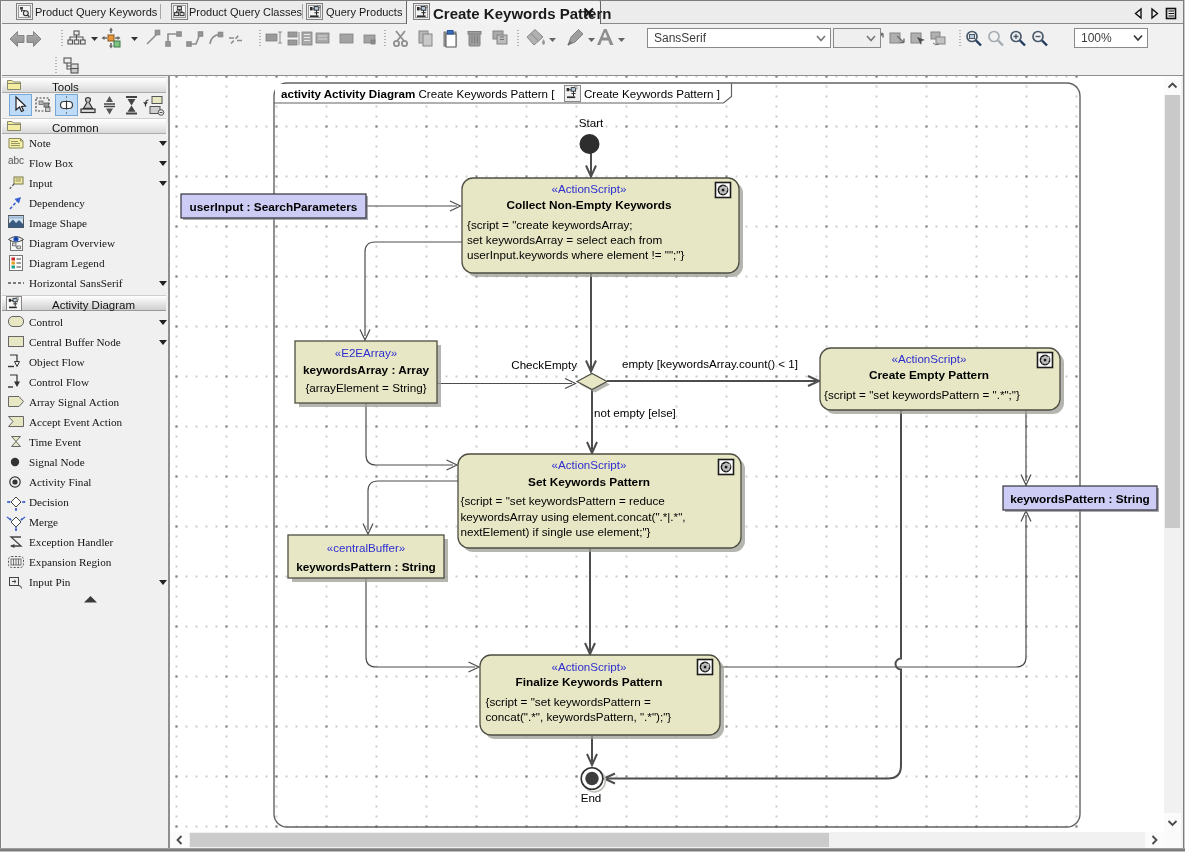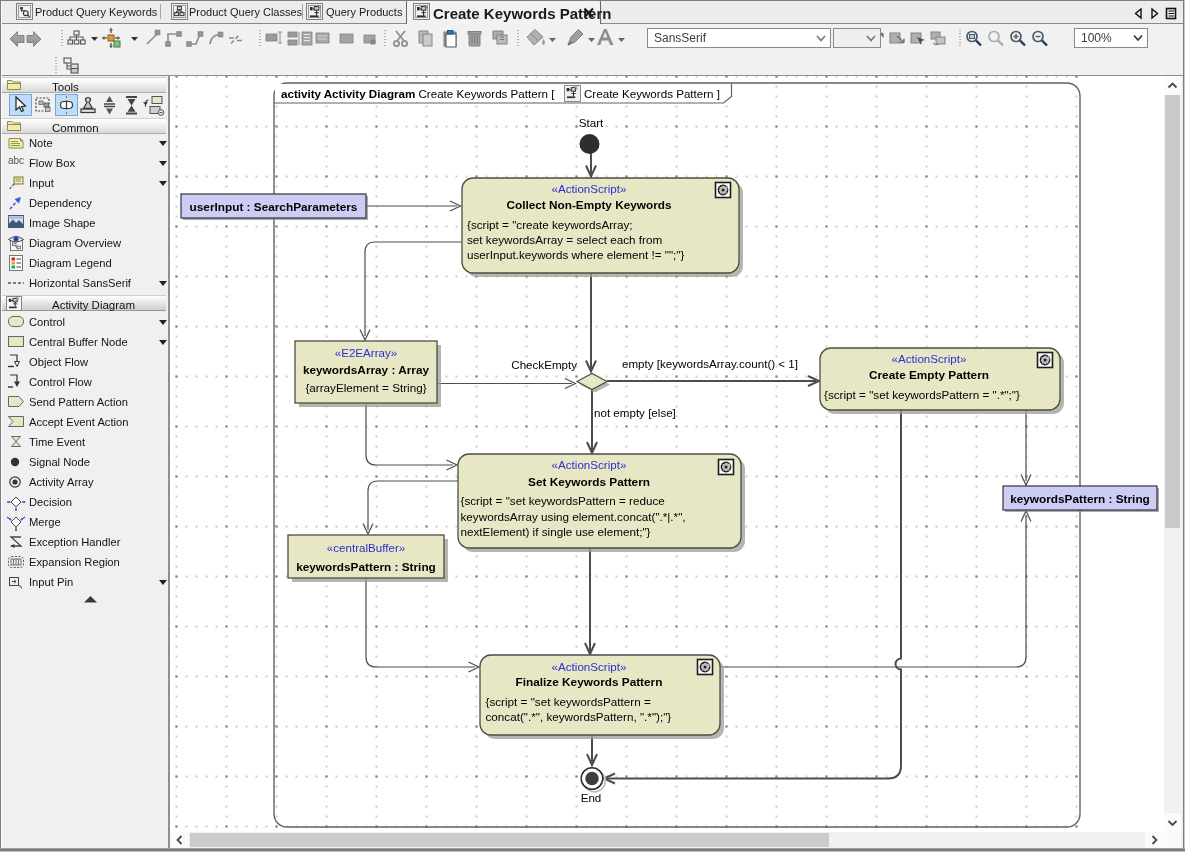--- a/index.html
+++ b/index.html
@@ -26,21 +26,21 @@
 
 #toolbar { left:2px; top:24px; width:1181px; height:51px; background:#f1f1f1; }
 #tbline { left:2px; top:75px; width:1181px; height:1px; background:#8f8f8f; }
 .combo { position:absolute; height:20px; background:#fff; border:1px solid #8a8a8a; font-size:12px; color:#3c3c3c;margin-left:20px; }
 .combo .cv { position:absolute; right:4px; top:4px; width:10px; height:10px; }
 
 #panel { left:2px; top:76px; width:166px; height:772px; background:#f0f0f0; }
 #paneldiv { left:168px; top:76px; width:2px; height:772px; background:#8f8f8f; }
 .phead { position:absolute; left:2px; width:164px; height:16px; background:linear-gradient(#ffffff,#ebebeb 55%,#d8d8d8); border-top:1px solid #cfcfcf; border-bottom:1px solid #ababab; font-size:11.5px; color:#111; }
 .phead .ht { position:absolute; left:22px; top:2.5px;margin-left:28px; }
-.prow { position:absolute; left:2px; width:164px; height:20px; font-size:11.2px; color:#131313; }
+.prow { position:absolute; left:2px; width:164px; height:20px; font-size:11.2px; color:#131313;font-family:Liberation Serif, serif; }
 .prow .rt { position:absolute; left:27px; top:3.5px; white-space:nowrap; }
 .prow .da { position:absolute; left:157px; top:8px; width:0; height:0; border-left:4px solid transparent; border-right:4px solid transparent; border-top:5px solid #222; }
 
 #canvas { left:170px; top:76px; width:994px; height:756px; background:#ffffff;
   background-image:
    radial-gradient(circle, #828282 0.7px, rgba(0,0,0,0) 1.05px),
    radial-gradient(circle, #9e9e9e 0.55px, rgba(0,0,0,0) 0.88px),
    radial-gradient(circle, #9e9e9e 0.55px, rgba(0,0,0,0) 0.88px);
   background-size: 50px 50px, 10px 50px, 50px 10px;
   background-position: -18.5px -24.5px, 1.5px -24.5px, -18.5px -4.5px;
@@ -382,33 +382,33 @@
     <span class="rt">Central Buffer Node</span>
     <span class="da"></span>
   </div>
 <div class="prow" style="top:352px">
     <span class="rt">Object Flow</span>
   </div>
 <div class="prow" style="top:372px">
     <span class="rt">Control Flow</span>
   </div>
 <div class="prow" style="top:392px">
-    <span class="rt">Send Pattern Action</span>
+    <span class="rt">Array Signal Action</span>
   </div>
 <div class="prow" style="top:412px">
     <span class="rt">Accept Event Action</span>
   </div>
 <div class="prow" style="top:432px">
     <span class="rt">Time Event</span>
   </div>
 <div class="prow" style="top:452px">
     <span class="rt">Signal Node</span>
   </div>
 <div class="prow" style="top:472px">
-    <span class="rt">Activity Array</span>
+    <span class="rt">Activity Final</span>
   </div>
 <div class="prow" style="top:492px">
     <span class="rt">Decision</span>
   </div>
 <div class="prow" style="top:512px">
     <span class="rt">Merge</span>
   </div>
 <div class="prow" style="top:532px">
     <span class="rt">Exception Handler</span>
   </div>

